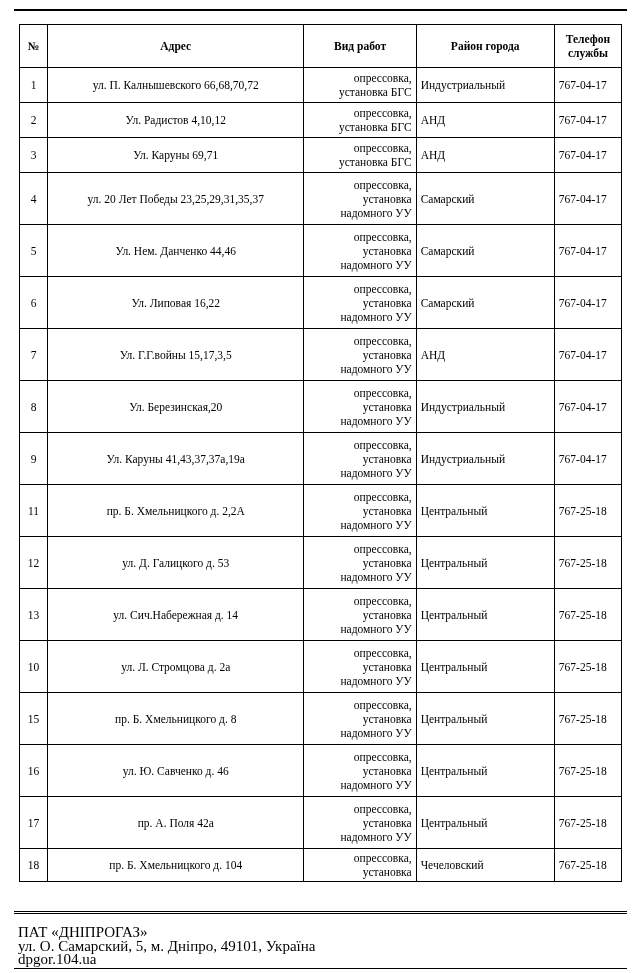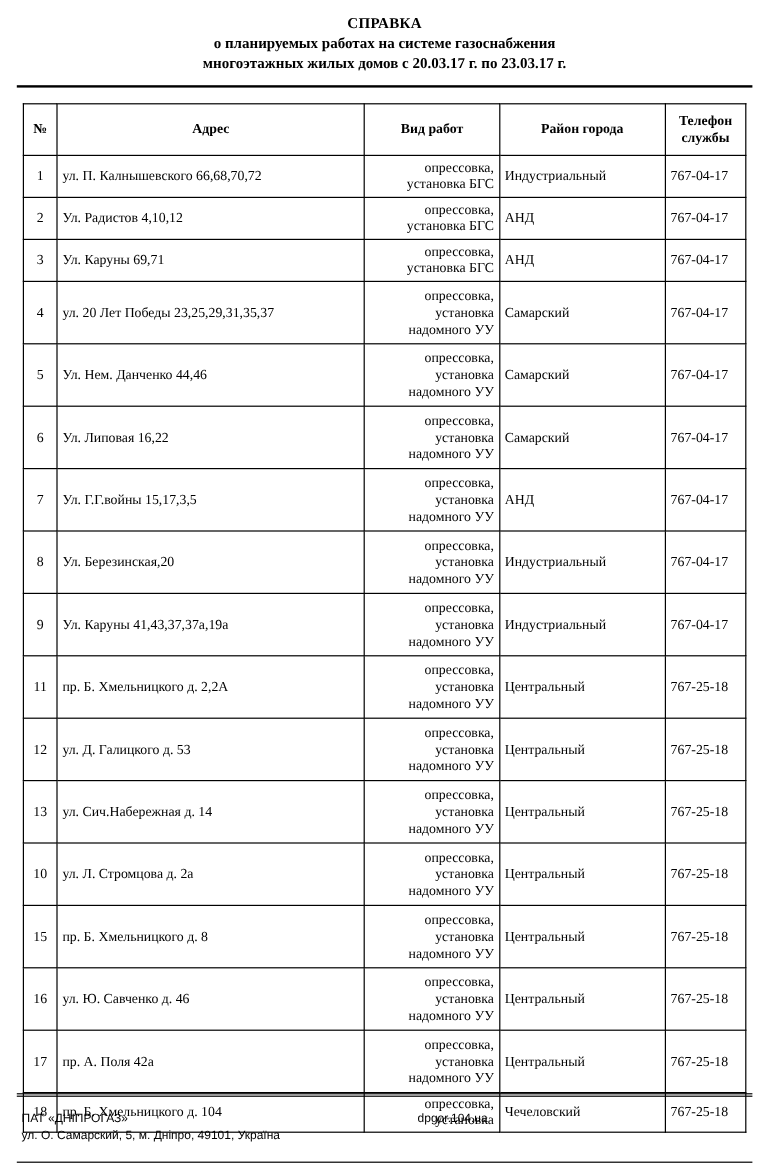--- a/index.html
+++ b/index.html
@@ -57,21 +57,21 @@
     height: 38px;
     line-height: 14px;
   }
   .col-num    { width: 28px; }
   .col-addr   { width: 256px; }
   .col-work   { width: 112px; }
   .col-dist   { width: 138px; }
   .col-phone  { width: 67px; }
 
   td.cell-num   { text-align: center; }
-  td.cell-addr  { text-align: left; padding-left: 9px; }
+  td.cell-addr  { text-align: center; padding-left: 9px; }
   td.cell-work  { text-align: right; line-height: 14px; }
   td.cell-dist  { text-align: left; }
   td.cell-phone { white-space: nowrap; }
 
   tbody tr.row-h2 td { height: 30px; }
   tbody tr.row-h3 td { height: 47px; }
   tbody tr.row-cut td { height: 28px; }
 
   
   .footer {
@@ -82,45 +82,41 @@
     height: 62px;
   }
   .footer-rule-top {
     margin: 0 14px;
     border-top: 3px double #000000;
     height: 0;
   }
   .footer-inner {
     display: flex;
     padding: 12px 14px 0 18px;
-    font-family: Liberation Sans, sans-serif;
-    font-size: 10px;
+    font-family: Liberation Serif, serif;
+    font-size: 15px;
     line-height: 13.5px;
     color: #000000;
+    flex-direction: column;
   }
   .footer-left  { width: 330px; }
   .footer-right { flex: 1; }
   .footer-rule-bottom {
     position: absolute;
     left: 14px;
     right: 14px;
     bottom: 4px;
     border-top: 1px solid #000000;
   }
 </style>
 </head>
 <body>
 
 <div>
 
-  <div class="doc-title">
-    <div class="line-1">СПРАВКА</div>
-    <div class="line-2">о планируемых работах на системе газоснабжения</div>
-    <div class="line-3">многоэтажных жилых домов с 20.03.17 г. по 23.03.17 г.</div>
-  </div>
 
   <div class="top-rule"></div>
 
   <div class="table-wrap">
     <table class="report">
       <colgroup>
         <col class="col-num">
         <col class="col-addr">
         <col class="col-work">
         <col class="col-dist">

